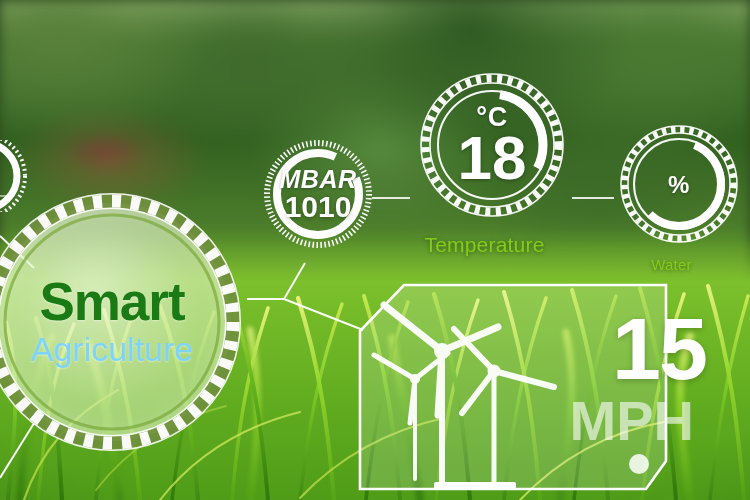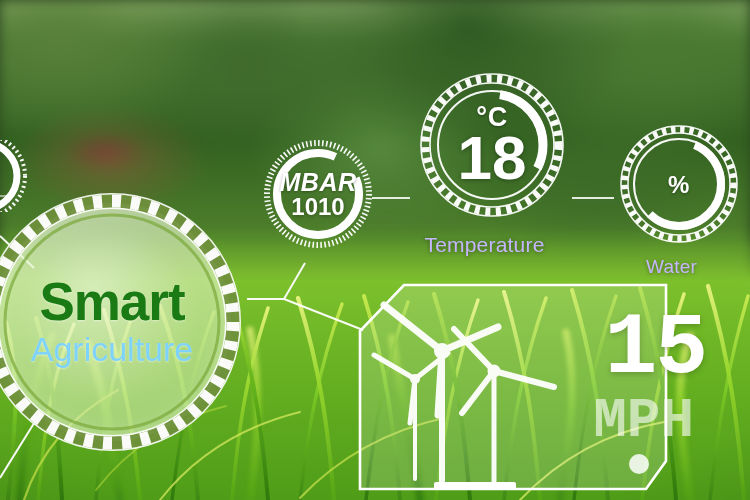--- a/index.html
+++ b/index.html
@@ -54,41 +54,41 @@
 
   .unit{
     color:#fff;font-weight:700;letter-spacing:.5px;line-height:1;
     text-shadow:0 1px 3px rgba(0,0,0,.35);
   }
   .value{
     color:#fff;font-weight:700;line-height:.92;
     text-shadow:0 1px 4px rgba(0,0,0,.35);
   }
   .caption{
-    position:absolute;left:0;right:15px;text-align:center;color:#c4b5fd;
+    position:absolute;left:0;right:15px;text-align:center;color:#84cc16;
     font-size:19px;font-weight:400;letter-spacing:.2px;
     text-shadow:0 1px 4px rgba(0,0,0,.4);
   }
 
   
   #gauge-mbar{left:262px;top:138px;width:112px;height:112px;}
   #gauge-mbar .unit{font-size:25px;margin-bottom:1px;font-style:italic;}
-  #gauge-mbar .value{font-size:24px;}
+  #gauge-mbar .value{font-size:30px;}
 
   
   #gauge-temp{left:412px;top:65px;width:160px;height:160px;}
   #gauge-temp .unit{font-size:27px;margin-bottom:-2px;}
   #gauge-temp .value{font-size:62px;}
   #gauge-temp .caption{top:168px;font-size:21px;}
 
   
   #gauge-water{left:613px;top:118px;width:132px;height:132px;}
   #gauge-water .unit{font-size:24px;margin-bottom:-2px;}
   #gauge-water .value{font-size:52px;}
-  #gauge-water .caption{top:138px;font-size:19px;}
+  #gauge-water .caption{top:138px;font-size:15px;}
 
   
   #gauge-edge{left:-26px;top:140px;width:56px;height:72px;}
 
   
   #badge-smart{position:absolute;left:-24px;top:186px;width:272px;height:272px;}
   #badge-smart .disc{
     position:absolute;left:17px;top:17px;width:238px;height:238px;border-radius:50%;
     background:radial-gradient(circle at 42% 36%, rgba(238,248,224,.78) 0%, rgba(214,238,178,.62) 55%, rgba(196,228,156,.55) 100%);
     box-shadow:inset 0 0 30px rgba(255,255,255,.45);
@@ -100,21 +100,21 @@
   .smart-line1{
     color:#1a7a14;font-size:53px;font-weight:700;line-height:1;letter-spacing:-1px;
     text-shadow:0 1px 2px rgba(255,255,255,.45);
   }
   .smart-line2{
     color:#7dd3fc;font-size:34px;font-weight:400;line-height:1.1;margin-top:3px;
     text-shadow:0 1px 2px rgba(255,255,255,.45);
   }
 
   
-  #panel-wind{position:absolute;left:358px;top:283px;width:364px;height:212px;font-family:Liberation Mono, monospace;}
+  #panel-wind{position:absolute;left:358px;top:283px;width:364px;height:212px;}
   .wind-value{
     position:absolute;right:16px;top:22px;color:#fff;font-size:88px;font-weight:700;
     line-height:1;letter-spacing:-2px;text-shadow:0 2px 6px rgba(0,0,0,.22);
   }
   .wind-unit{
     position:absolute;right:28px;top:110px;color:rgba(255,255,255,.60);
     font-size:56px;font-weight:700;line-height:1;letter-spacing:0px;
   }
 </style>
 </head>

